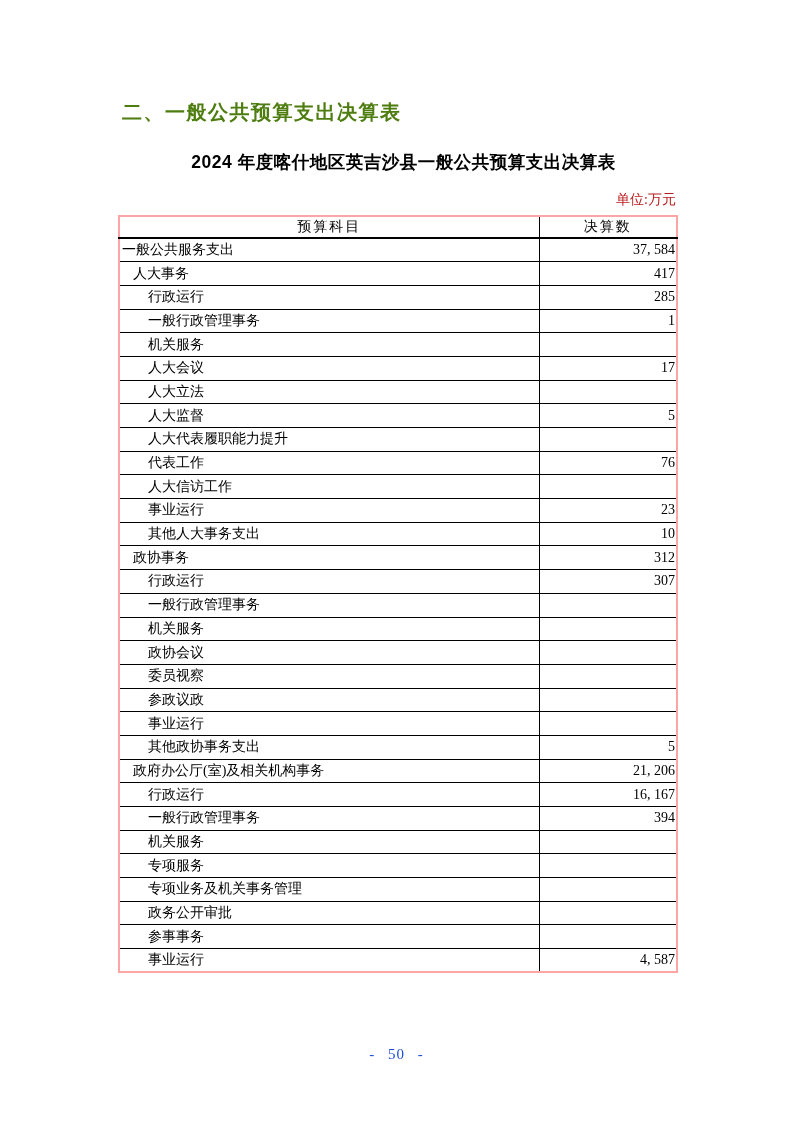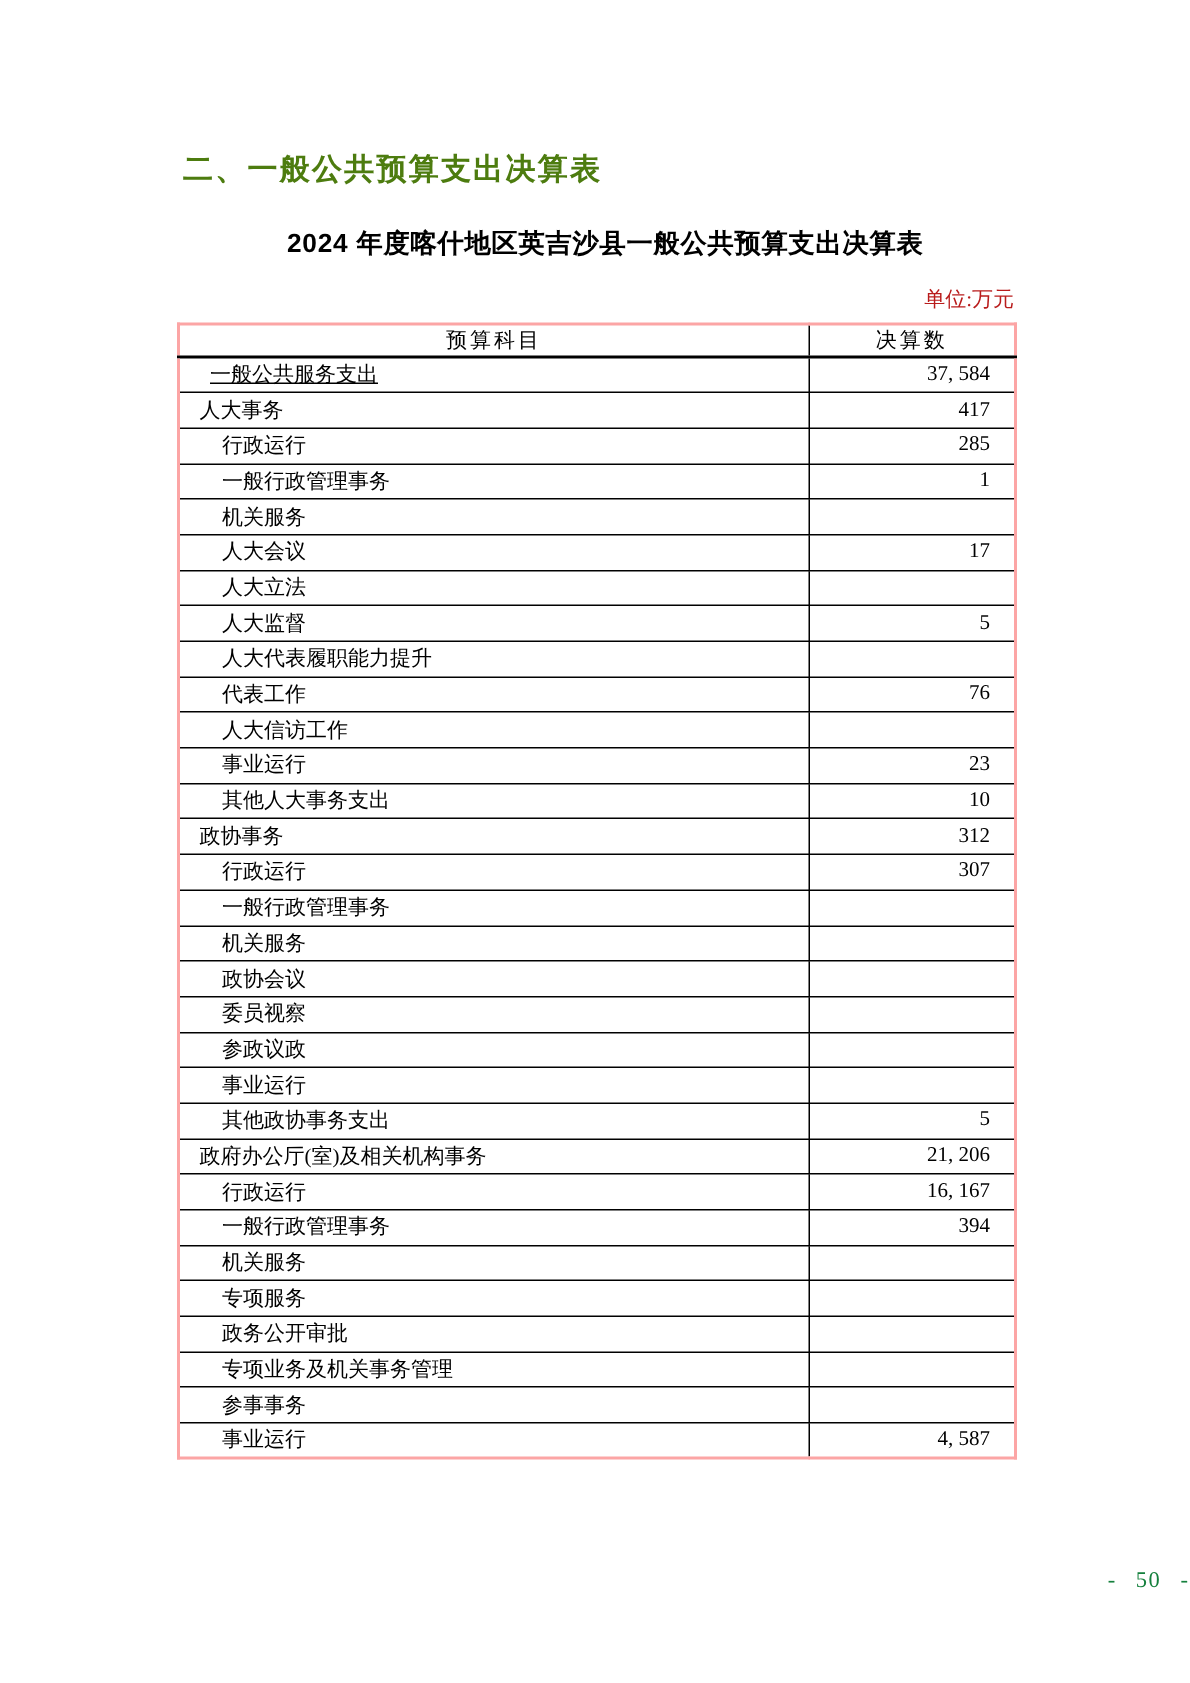--- a/index.html
+++ b/index.html
@@ -66,38 +66,38 @@
   }
   table.budget td {
     border: 1px solid #000;
     height: 23.7px;
     font-size: 14px;
     overflow: hidden;
     white-space: nowrap;
     color: #000;
   }
   td.subject { text-align: left; }
-  td.subject.lvl0 { padding-left: 20px; text-decoration: underline; }
+  td.subject.lvl0 { padding-left: 2px; }
   td.subject.lvl1 { padding-left: 13px; margin-top: 44px; }
   td.subject.lvl2 { padding-left: 28px; }
   td.amount {
     text-align: right;
-    padding-right: 16px;
+    padding-right: 1px;
     font-family: "Liberation Serif", "DejaVu Serif", serif;
   }
   .page-number {
     position: absolute;
     left: 0;
     top: 1046px;
     width: 793px;
-    text-align: right;
+    text-align: center;
     font-size: 15px;
     letter-spacing: 1px;
     word-spacing: 8px;
-    color: #15803d;
+    color: #1d4ed8;
   }
 </style>
 </head>
 <body>
 
 <div class="page">
 
   <div class="section-title">二、一般公共预算支出决算表</div>
 
   <div class="table-title">2024 年度喀什地区英吉沙县一般公共预算支出决算表</div>
@@ -245,26 +245,26 @@
     <td class="subject lvl2">机关服务</td>
     <td class="amount"></td>
   </tr>
 
   <tr>
     <td class="subject lvl2">专项服务</td>
     <td class="amount"></td>
   </tr>
 
   <tr>
+    <td class="subject lvl2">专项业务及机关事务管理</td>
+    <td class="amount"></td>
+  </tr>
+
+  <tr>
     <td class="subject lvl2">政务公开审批</td>
-    <td class="amount"></td>
-  </tr>
-
-  <tr>
-    <td class="subject lvl2">专项业务及机关事务管理</td>
     <td class="amount"></td>
   </tr>
 
   <tr>
     <td class="subject lvl2">参事事务</td>
     <td class="amount"></td>
   </tr>
 
   <tr>
     <td class="subject lvl2">事业运行</td>

